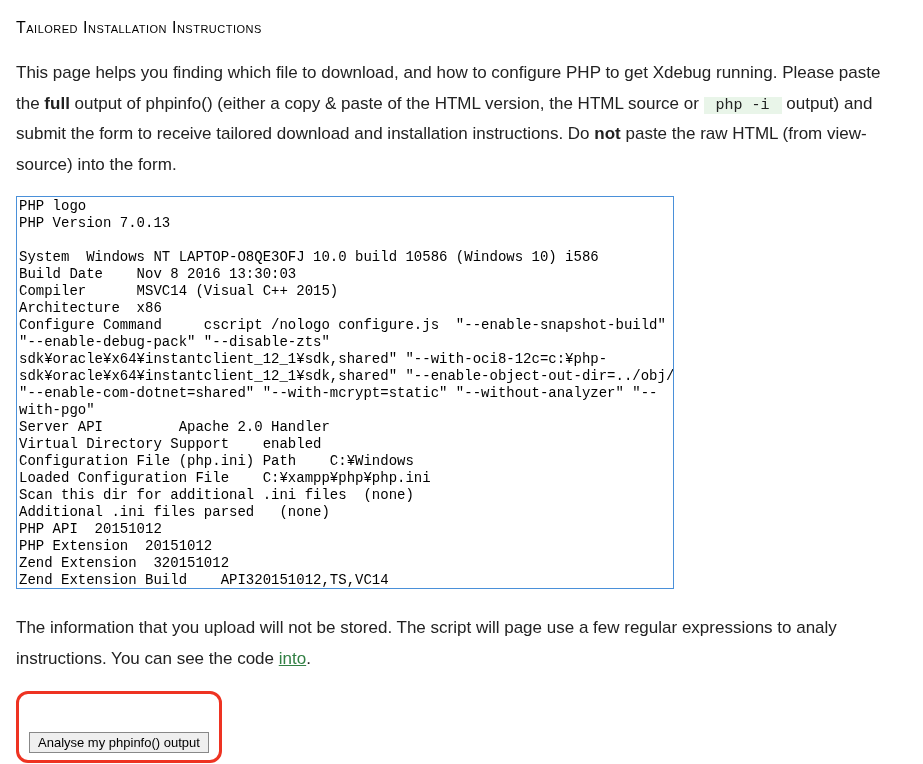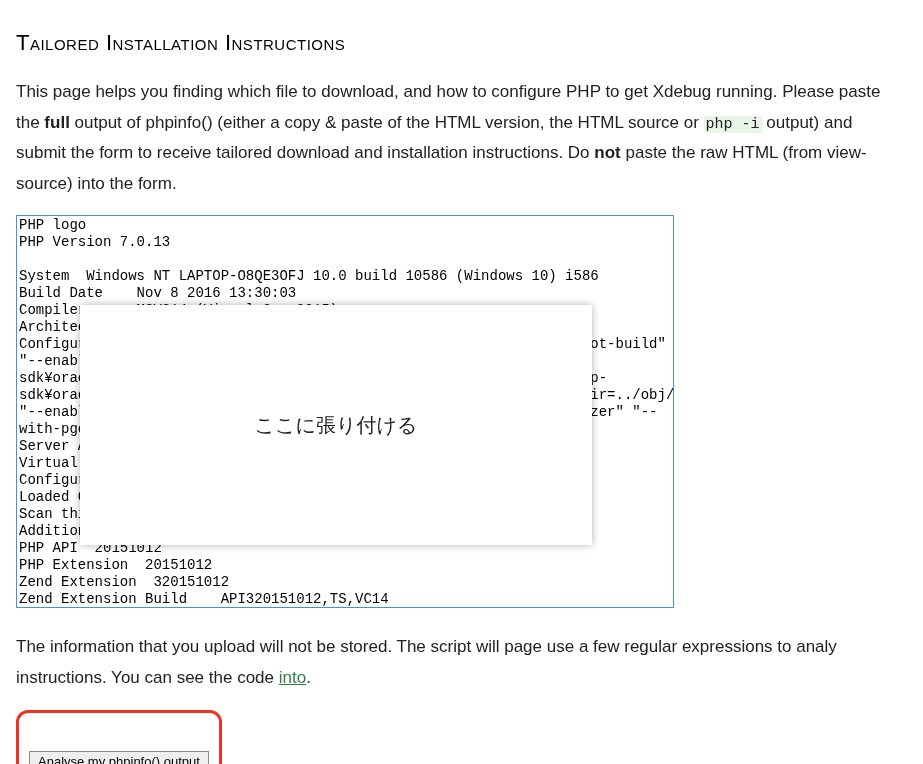--- a/index.html
+++ b/index.html
@@ -9,35 +9,35 @@
     padding: 14px 16px;
     color: #222;
     width: 923px;
     box-sizing: border-box;
     line-height: 1.5;
   }
   h2 {
     font-variant: small-caps;
     font-weight: normal;
     color: #000;
-    font-size: 22px;
-    margin: 12px 0 18px 0;
+    font-size: 16px;
+    margin: 2px 0 18px 0;
     letter-spacing: 0.5px;
   }
   p {
     margin: 0 0 16px 0;
     font-size: 17px;
     line-height: 1.8;
   }
   .bold { font-weight: bold; }
   code.inline {
     background: #e9f5e9;
     font-family: "Courier New", monospace;
     font-size: 15px;
-    padding: 0 2px;
+    padding: 0 12px;
   }
   .textarea-wrap {
     position: relative;
     width: 660px;
     height: 395px;
     margin-bottom: 22px;
   }
   textarea {
     width: 658px;
     height: 393px;
@@ -117,23 +117,20 @@
 Virtual Directory Support    enabled
 Configuration File (php.ini) Path    C:¥Windows
 Loaded Configuration File    C:¥xampp¥php¥php.ini
 Scan this dir for additional .ini files  (none)
 Additional .ini files parsed   (none)
 PHP API  20151012
 PHP Extension  20151012
 Zend Extension  320151012
 Zend Extension Build    API320151012,TS,VC14
 PHP Extension Build     API20151012,TS,VC14</textarea>
-  <div class="overlay">
-    <span>ここに張り付ける</span>
-  </div>
 </div>
 
 <p>
   <span>The information that you upload will not be stored. The script will page use a few regular expressions to analy instructions. You can see the code </span><a href="#">into</a><span>.</span>
 </p>
 
 <div class="actions">
   <button>Analyse my phpinfo() output</button>
 </div>
 

